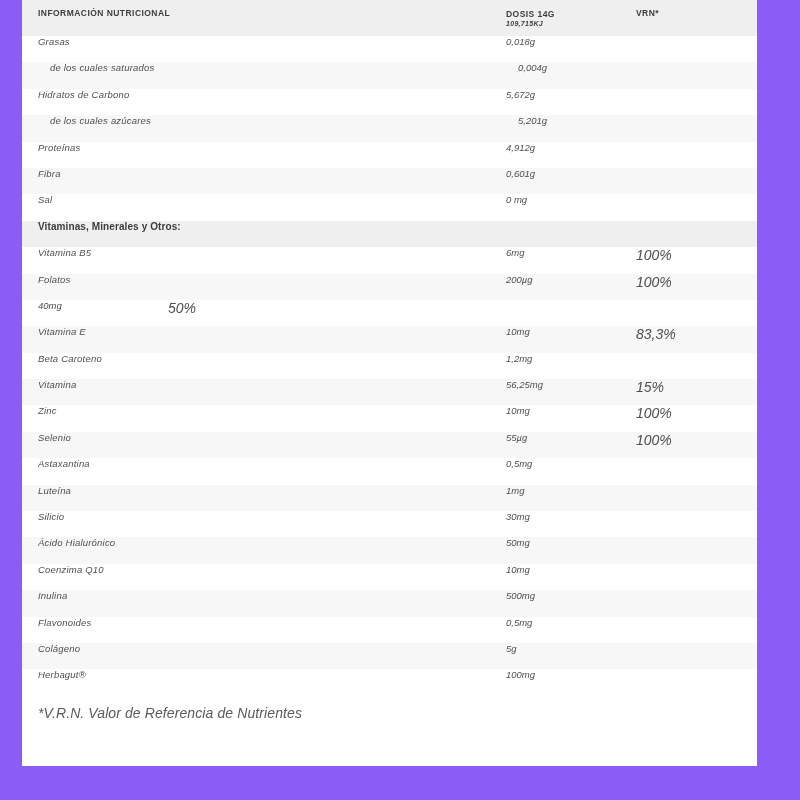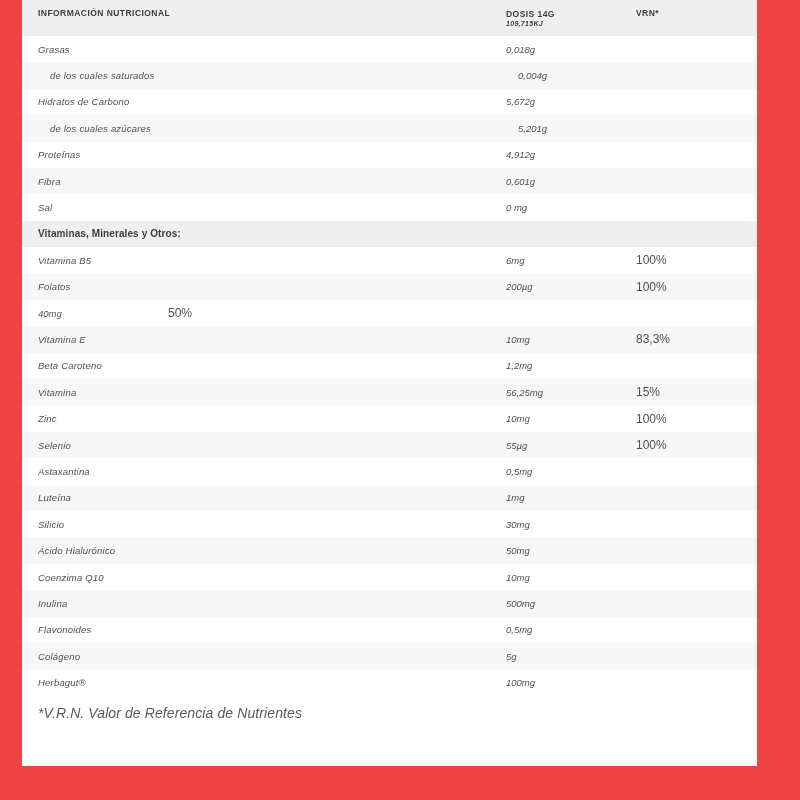--- a/index.html
+++ b/index.html
@@ -13,32 +13,31 @@
     font-family: "Liberation Sans", sans-serif;
     color: #4a4a4a;
     overflow: hidden;
   }
   .sheet {
     position: absolute;
     left: 0;
     top: 0;
     width: 800px;
     height: 800px;
-    background: #ef4444;
+    background: #8b5cf6;
   }
   .table {
     position: absolute;
     left: 22px;
     top: 0;
     width: 735px;
     box-sizing: border-box;
   }
   .row {
     display: flex;
-    align-items: center;
     box-sizing: border-box;
     padding: 0 16px;
     height: 26.4px;
   }
   .row.head {
     height: 36px;
     background: #efeff0;
     padding-top: 8px;
     align-items: flex-start;
   }
@@ -59,21 +58,22 @@
   .c-dose {
     width: 130px;
     flex: 0 0 130px;
     font-size: 9.5px;
     font-style: italic;
     color: #4f4f4f;
     white-space: nowrap;
   }
   .c-vrn {
     flex: 1 1 auto;
-    font-size: 12px;
+    font-size: 14px;
+    font-style: italic;
     color: #4f4f4f;
     white-space: nowrap;
   }
 
   .hdr-label {
     font-size: 8.5px;
     font-weight: bold;
     font-style: normal;
     letter-spacing: .45px;
     color: #3d3d3d;

